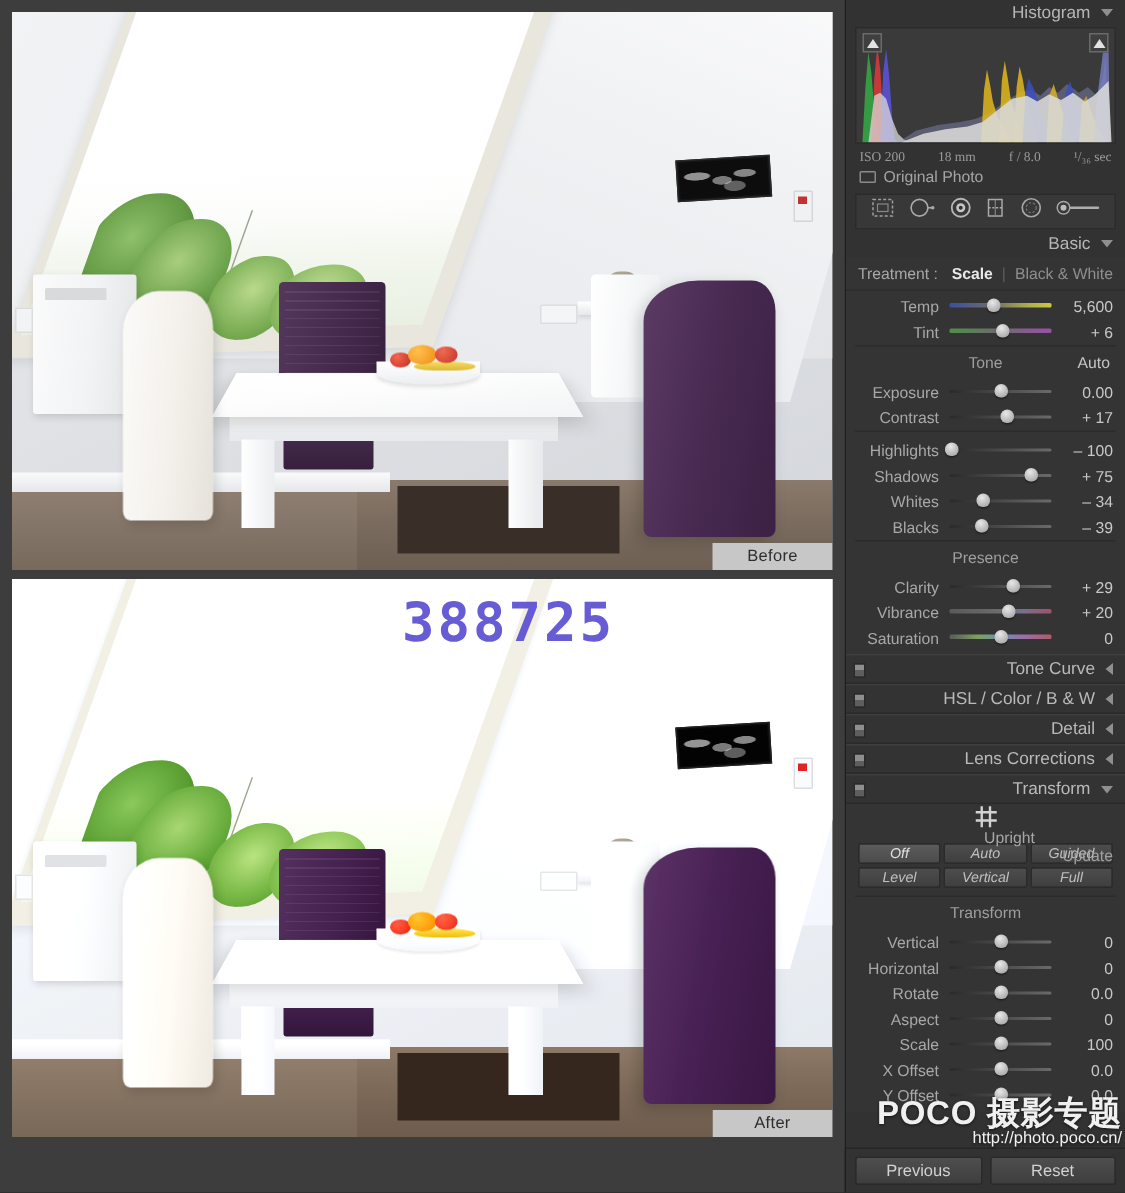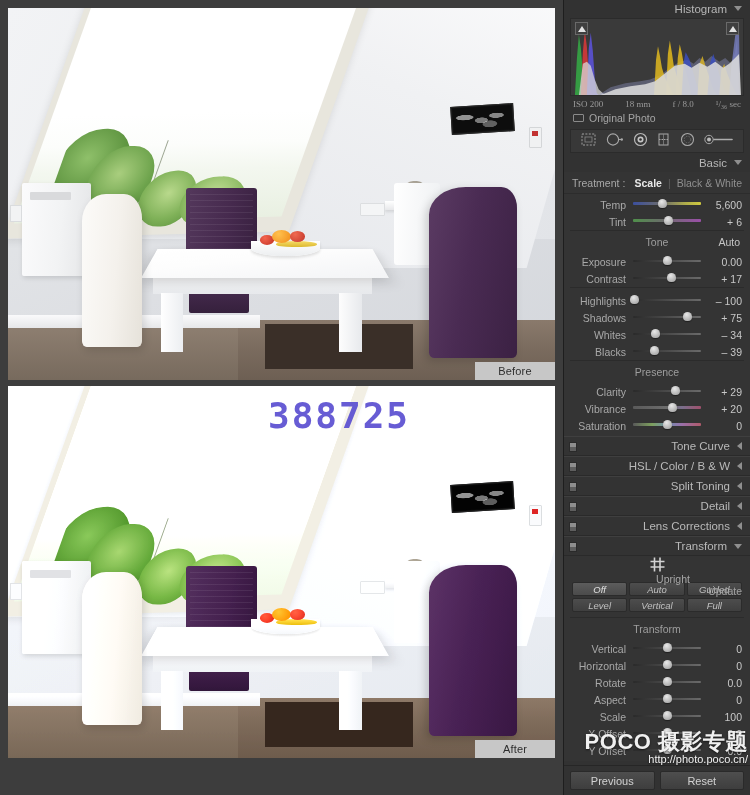--- a/index.html
+++ b/index.html
@@ -876,25 +876,20 @@
       <span>Tone Curve</span>
       <span class="tri-left"></span>
     </div>
     <div class="sec-head">
       <span class="sw"></span>
       <span>HSL / Color / B &amp; W</span>
       <span class="tri-left"></span>
     </div>
     <div class="sec-head">
       <span class="sw"></span>
-      <span>Split Toning</span>
-      <span class="tri-left"></span>
-    </div>
-    <div class="sec-head">
-      <span class="sw"></span>
       <span>Detail</span>
       <span class="tri-left"></span>
     </div>
     <div class="sec-head">
       <span class="sw"></span>
       <span>Lens Corrections</span>
       <span class="tri-left"></span>
     </div>
 
     <div class="sec-head">

